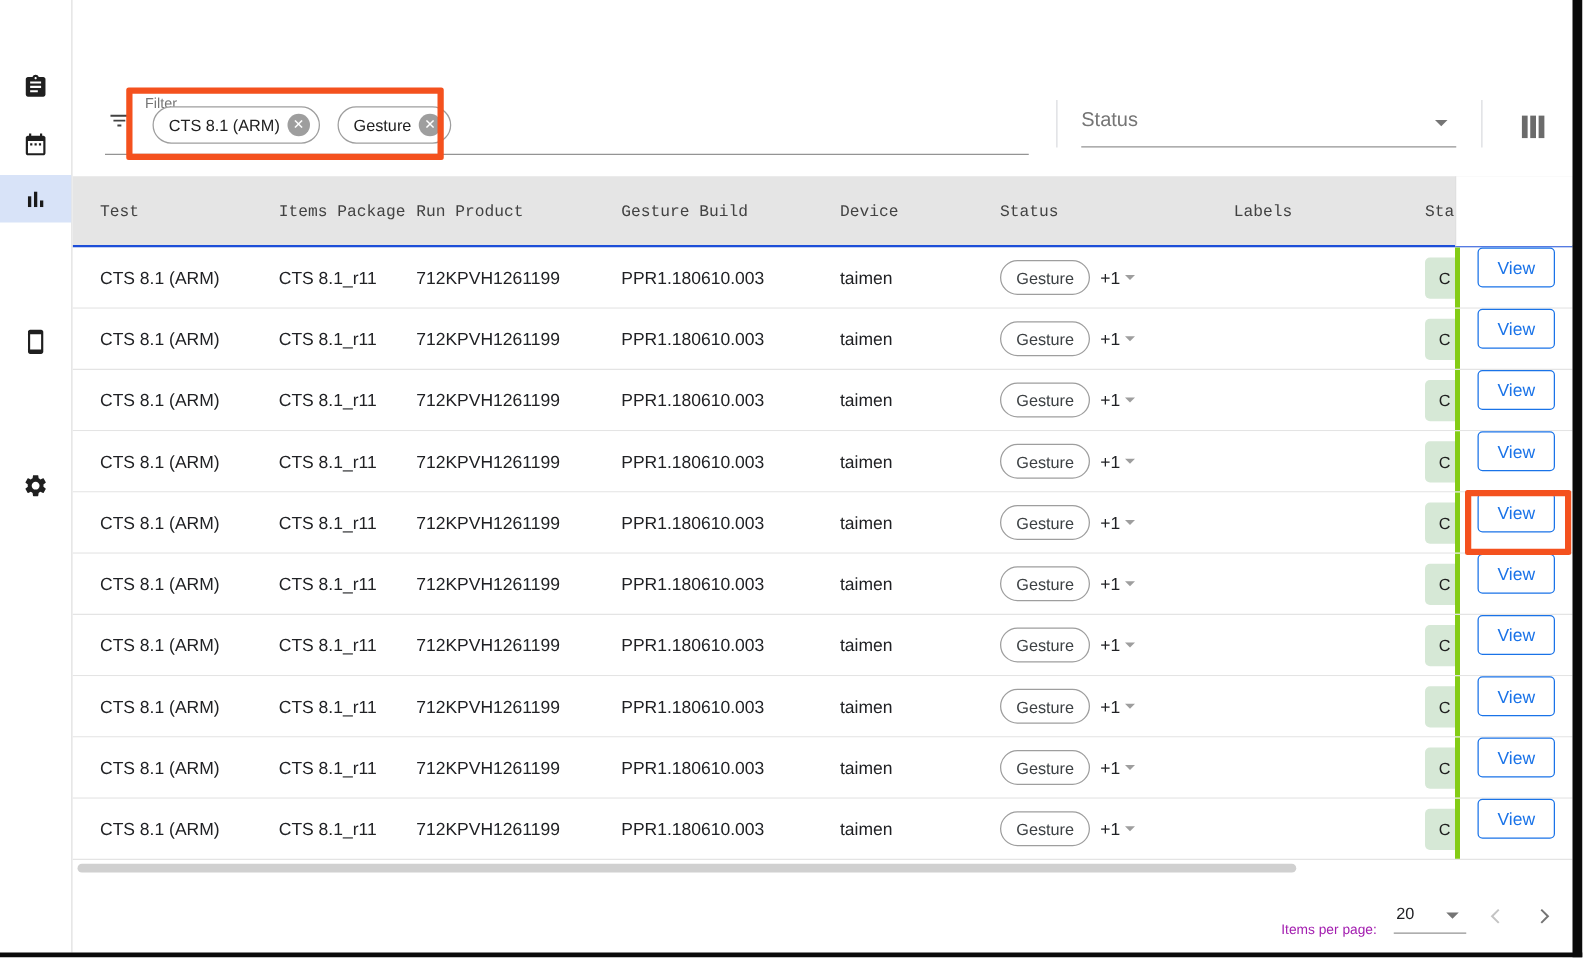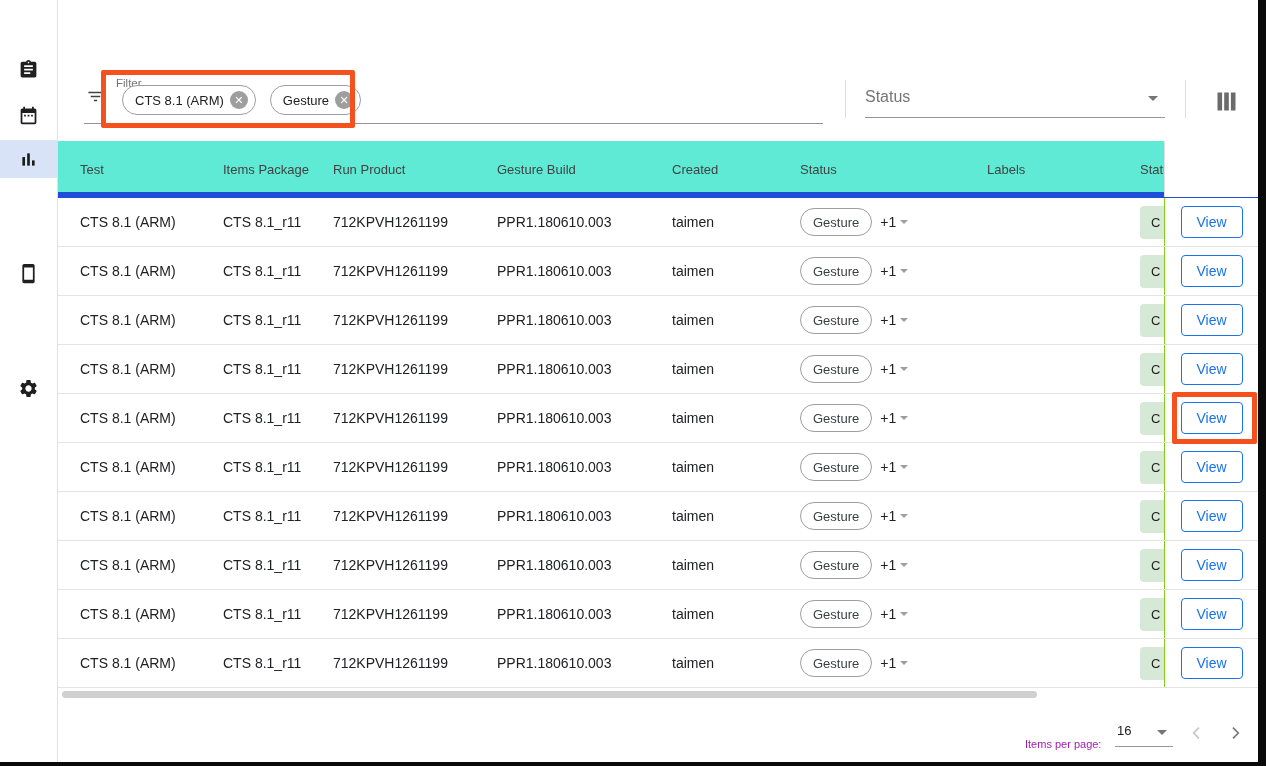--- a/index.html
+++ b/index.html
@@ -37,36 +37,36 @@
   .columns-icon { position:absolute; left:1159px; top:35px; cursor:pointer; }
 
   
   .hl-rect { position:absolute; border:5px solid #f4511e; border-radius:2px; z-index:40; pointer-events:none; }
   .hl-chips { left:43px; top:70px; width:254px; height:58px; }
   .hl-view { left:1114px; top:392px; width:85px; height:52px; }
   .toolbar .hl-chips { top:13px; }
 
   
   .grid-row { display:grid; grid-template-columns:165px 110px 164px 175px 128px 187px 153px 24px 94px; align-items:center; }
-  .thead { position:absolute; left:0; top:141px; width:1200px; height:57px; background:#5eead4; border-bottom:6px solid #1d4ed8; }
+  .thead { position:absolute; left:0; top:141px; width:1200px; height:57px; background:#e5e5e5; border-bottom:2px solid #1d4ed8;font-family:Liberation Mono, monospace; }
   .th { font-size:13px; color:#424242; white-space:nowrap; }
   .th:first-child { padding-left:22px; }
   .th-status { overflow:hidden; }
   .th-view { background:#fff; border-left:1px solid #e0e0e0; height:56px; }
   .tbody { position:absolute; left:0; top:198px; width:1200px; }
   .trow { height:49px; border-bottom:1px solid #e4e4e4; background:#fff; }
   .td { font-size:14px; color:#202124; white-space:nowrap; }
   .td:first-child { padding-left:22px; }
   .cell-labels { display:flex; align-items:center; gap:8px; }
   .chip.small { height:28px; border-radius:14px; padding:0 12px; font-size:13px; color:#3c4043; border-color:#9e9e9e; }
   .more { display:inline-flex; align-items:center; gap:4px; cursor:pointer; font-size:14px; color:#202124; }
   .small-caret { border-left-width:4px; border-right-width:4px; border-top-width:4px; border-top-color:#9e9e9e; }
   .cell-status { overflow:hidden; height:48px; display:flex; align-items:center; }
   .badge { display:inline-flex; align-items:center; min-width:70px; height:33px; background:#d6e8d6; border-radius:4px; padding-left:11px; font-size:13px; color:#1f1f1f; flex:none; }
-  .cell-view { border-left:1px solid #84cc16; height:48px; display:flex; align-items:center; justify-content:center; }
+  .cell-view { border-left:4px solid #84cc16; height:48px; display:flex; align-items:flex-start; justify-content:center; }
   .view-btn { width:62px; height:32px; background:#fff; border:1px solid #1a73e8; border-radius:4px; color:#1a73e8; font-size:14px; font-family:inherit; cursor:pointer; }
 
   
   .hscrollbar { position:absolute; left:4px; top:691px; width:975px; height:7px; border-radius:3.5px; background:#d0d0d0; cursor:pointer; }
 
   
   .pg-label { position:absolute; left:967px; top:726px; font-size:11px; color:#a21caf;margin-top:12px; }
   .pg-value { position:absolute; left:1059px; top:723px; font-size:13px; color:#202124; }
   .pg-caret { position:absolute; left:1099px; top:730px; }
   .pg-underline { position:absolute; left:1057px; top:746px; width:58px; height:1px; background:#949494; }
@@ -154,21 +154,21 @@
             <rect x="13.9" y="0.5" width="4.6" height="18" fill="#6b6b6b"></rect>
           </svg>
       </span>
     </div>
 
     <div class="thead grid-row">
       <div class="th">Test</div>
       <div class="th">Items Package</div>
       <div class="th">Run Product</div>
       <div class="th">Gesture Build</div>
-      <div class="th">Created</div>
+      <div class="th">Device</div>
       <div class="th">Status</div>
       <div class="th">Labels</div>
       <div class="th th-status">Status</div>
       <div class="th th-view"></div>
     </div>
 
     <div class="tbody" id="tbody">
   <div class="trow grid-row">
     <div class="td">CTS 8.1 (ARM)</div>
     <div class="td">CTS 8.1_r11</div>
@@ -408,21 +408,21 @@
       <button class="view-btn">View</button>
     </div>
   </div>
 </div>
 
     <div class="hl-rect hl-view"></div>
 
     <div class="hscrollbar"></div>
 
     <span class="pg-label">Items per page:</span>
-    <span class="pg-value">16</span>
+    <span class="pg-value">20</span>
     <span class="caret pg-caret"></span>
     <div class="pg-underline"></div>
     <span class="pg-chev pg-prev">
       <svg width="16" height="16" viewBox="0 0 24 24" fill="none" stroke="#c4c4c4" stroke-width="2.4">
           <polyline points="15 4 7 12 15 20"></polyline>
         </svg>
     </span>
     <span class="pg-chev pg-next">
       <svg width="16" height="16" viewBox="0 0 24 24" fill="none" stroke="#757575" stroke-width="2.4">
           <polyline points="9 4 17 12 9 20"></polyline>

